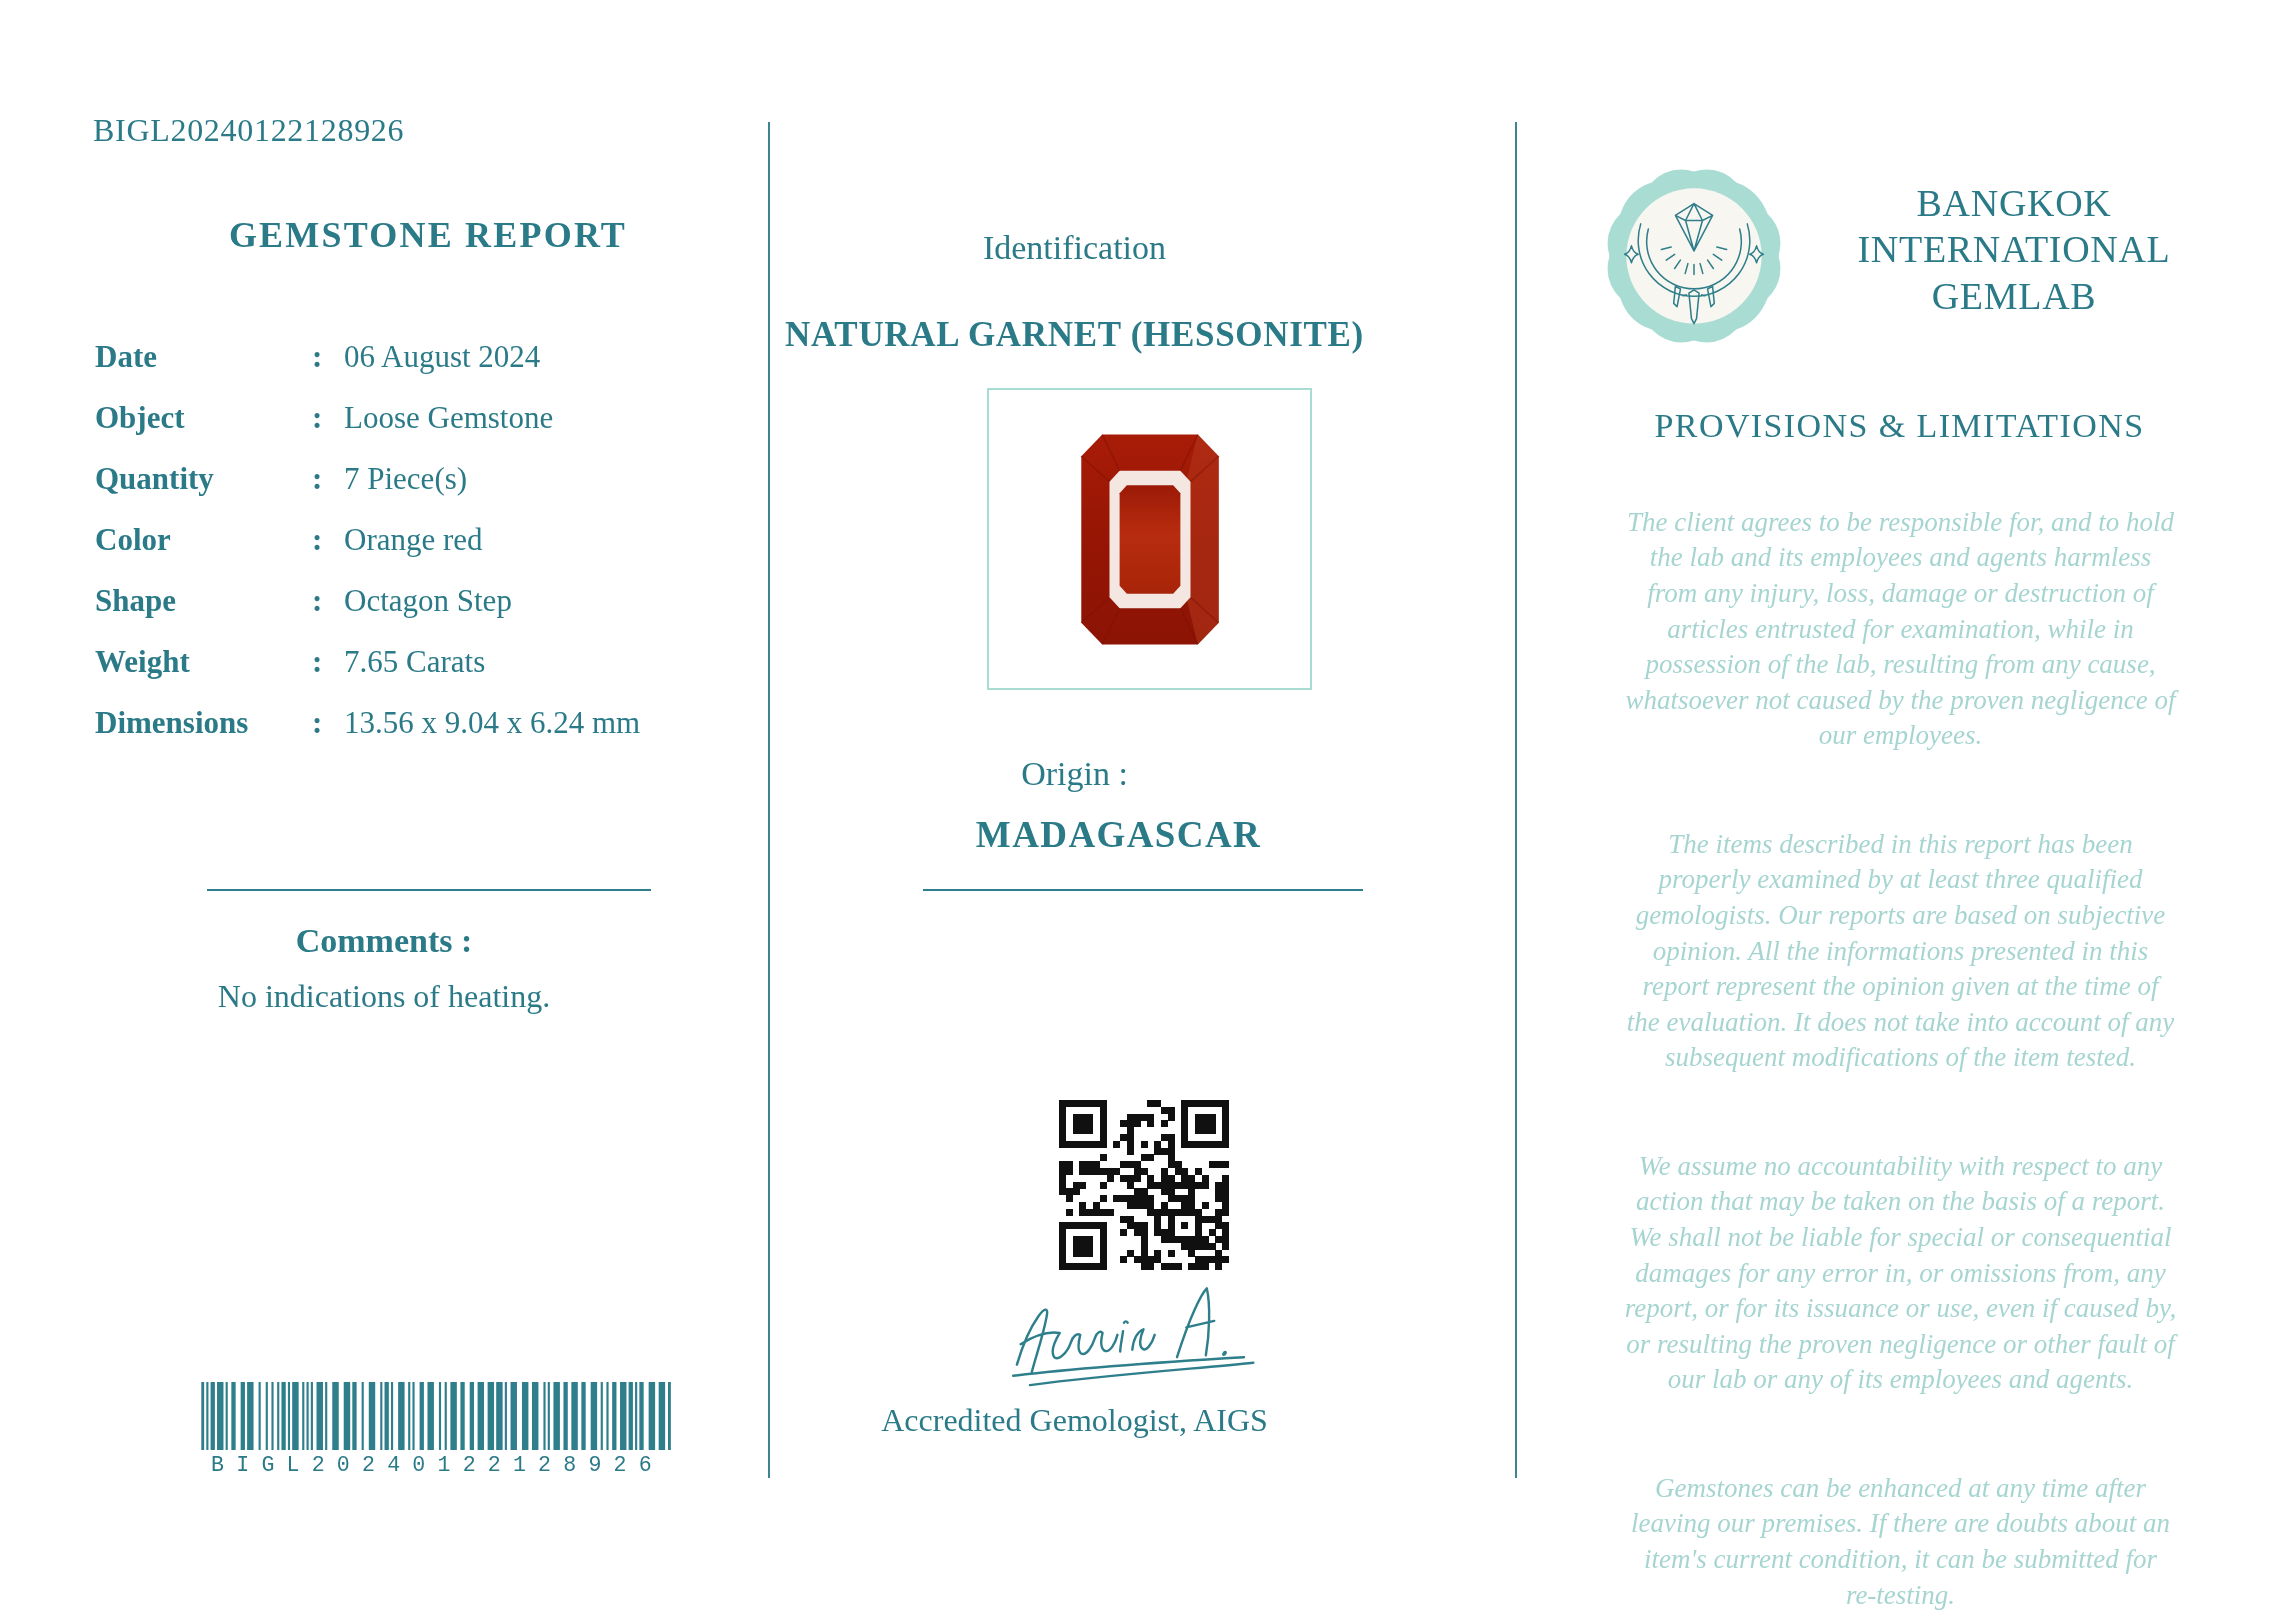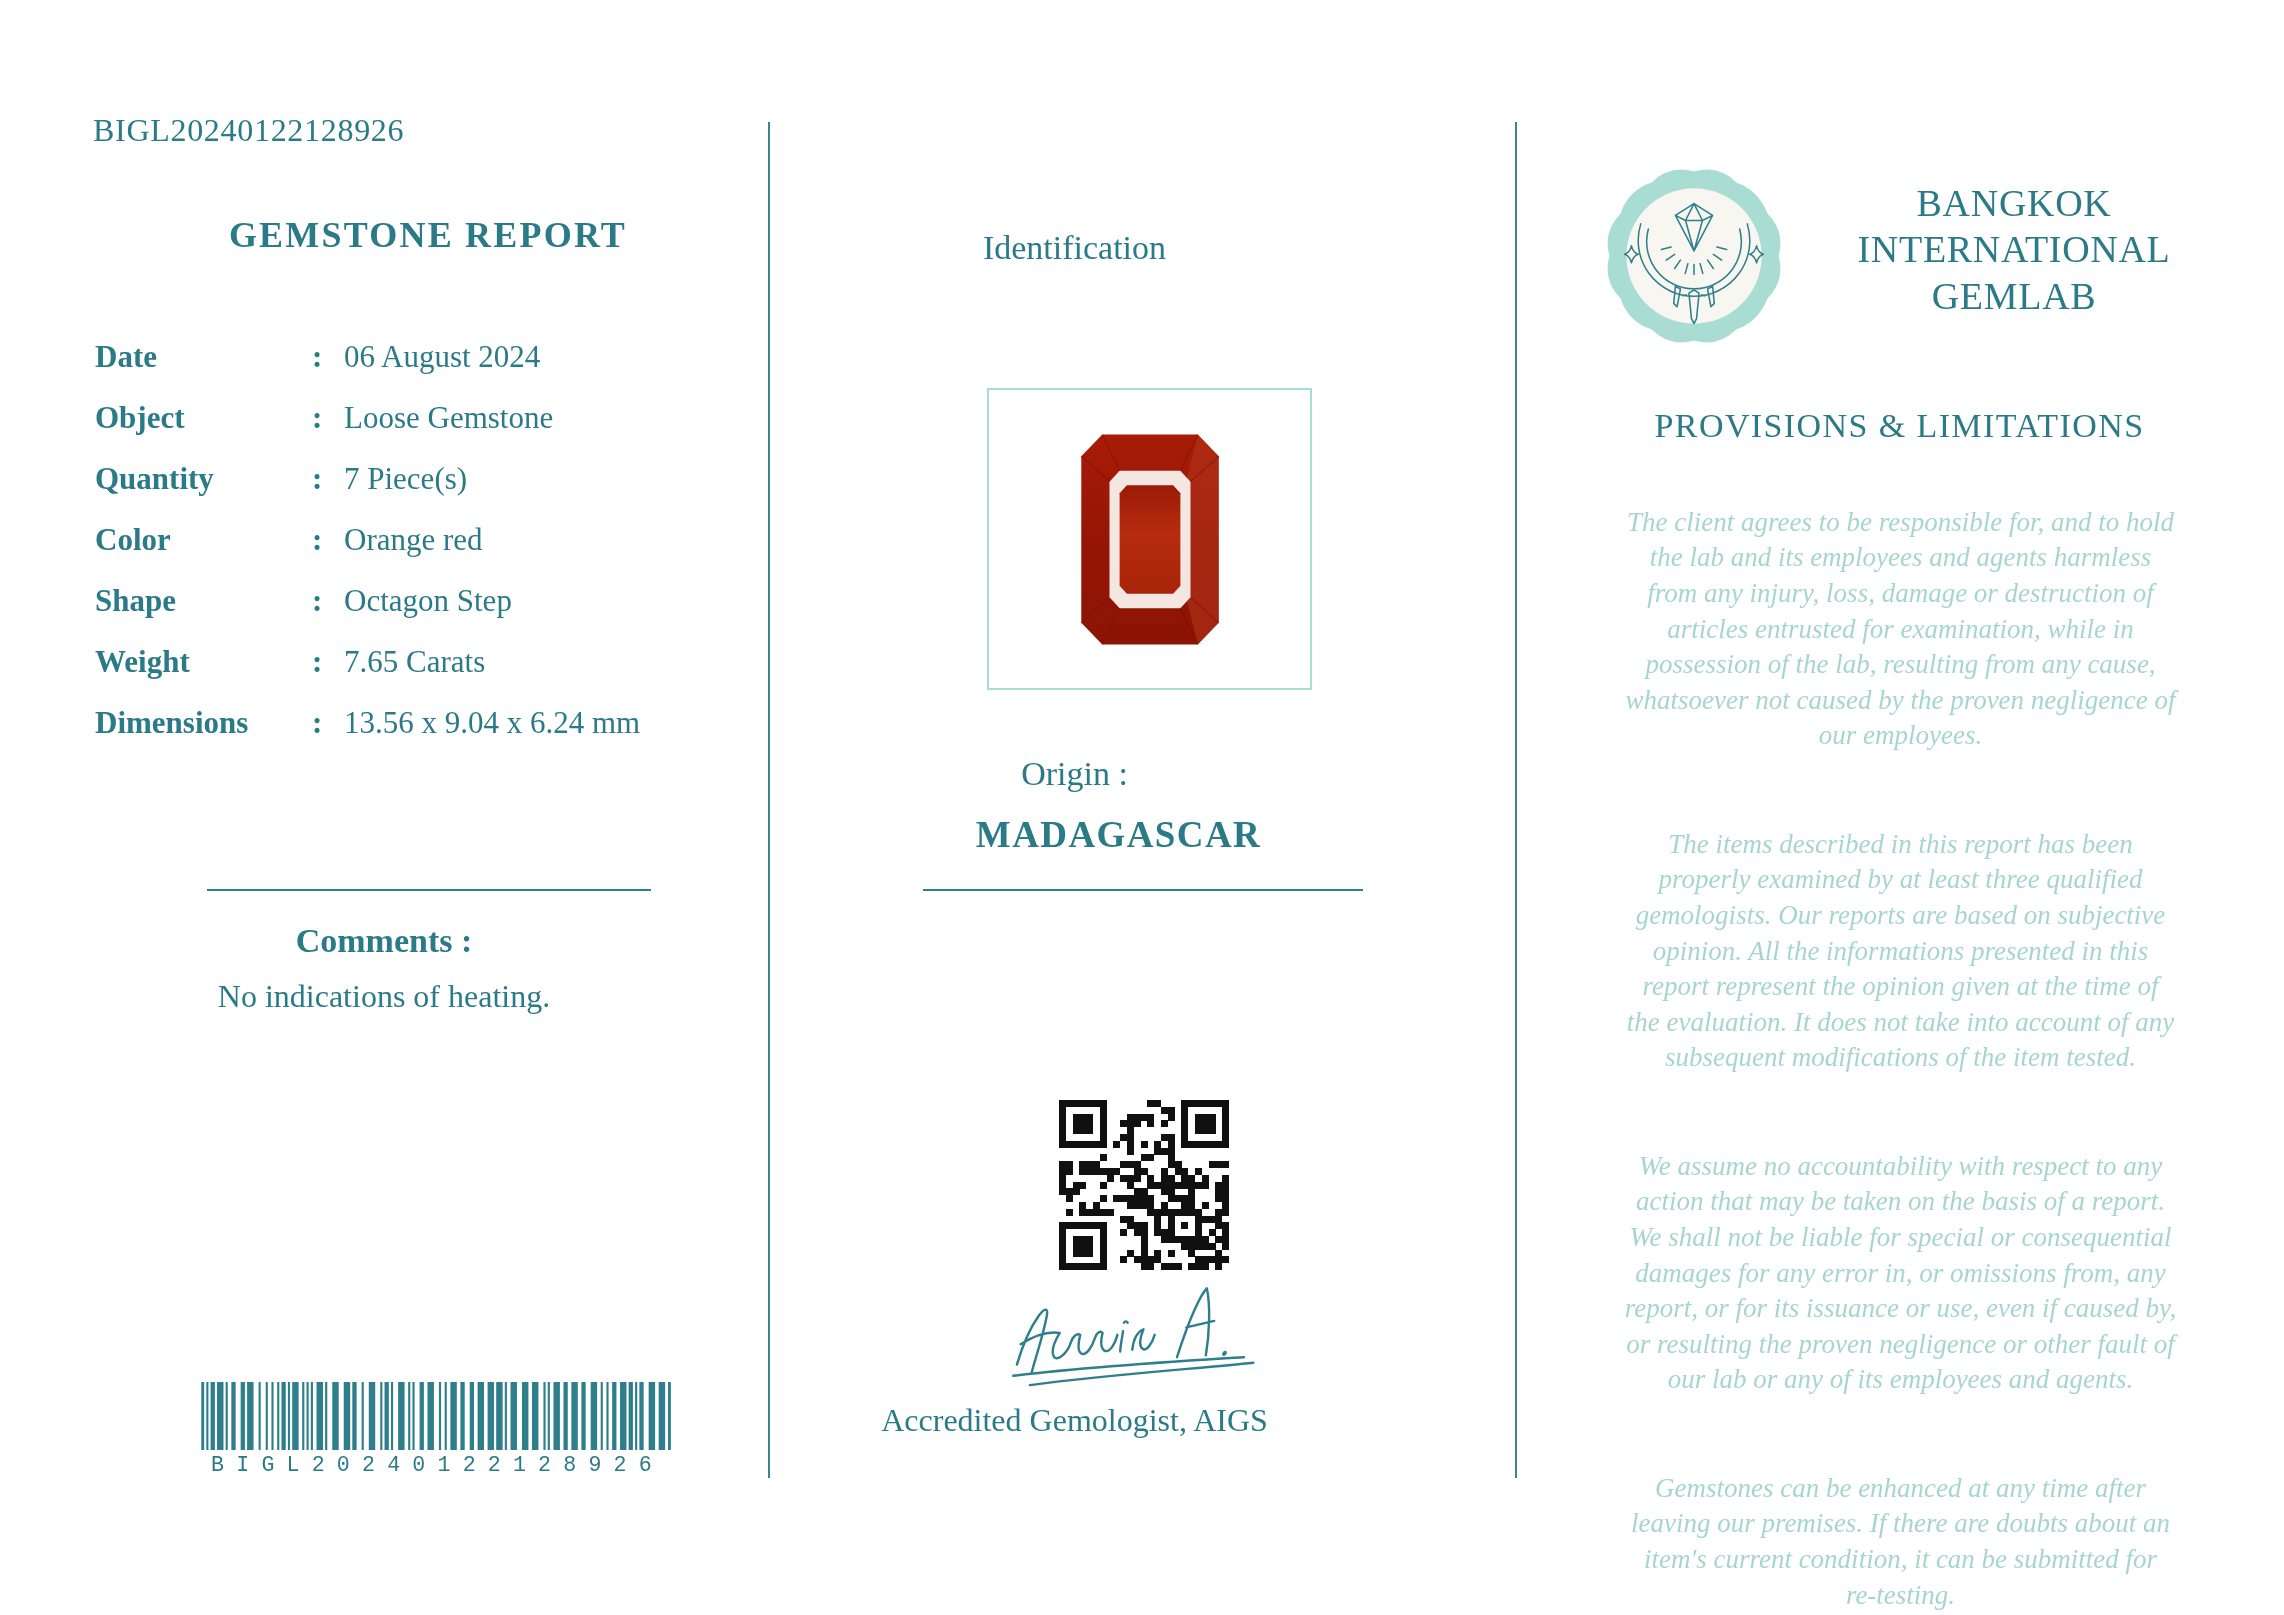--- a/index.html
+++ b/index.html
@@ -182,20 +182,21 @@
         <rect x="606" y="0" width="3" height="95" fill="#2e7e8b"></rect>
         <rect x="612" y="0" width="6" height="95" fill="#2e7e8b"></rect>
         <rect x="625" y="0" width="9" height="95" fill="#2e7e8b"></rect>
         <rect x="639" y="0" width="9" height="95" fill="#2e7e8b"></rect>
         <rect x="652" y="0" width="4" height="95" fill="#2e7e8b"></rect>
       </svg>
     <div class="barcode-label">BIGL20240122128926</div>
   </div>
 
   <div class="abs center mid-w identification">Identification</div>
+  <div class="abs center mid-w species">NATURAL GARNET (HESSONITE)</div>
 
   <div class="abs gem-box">
     <svg width="152" height="217" viewBox="0 0 200 300">
       <defs>
         <linearGradient id="go" x1="0" y1="0" x2="0" y2="1">
           <stop offset="0" stop-color="#a81c07"></stop>
           <stop offset="0.5" stop-color="#961504"></stop>
           <stop offset="1" stop-color="#8c1405"></stop>
         </linearGradient>
         <linearGradient id="gt" x1="0" y1="0" x2="0" y2="1">

